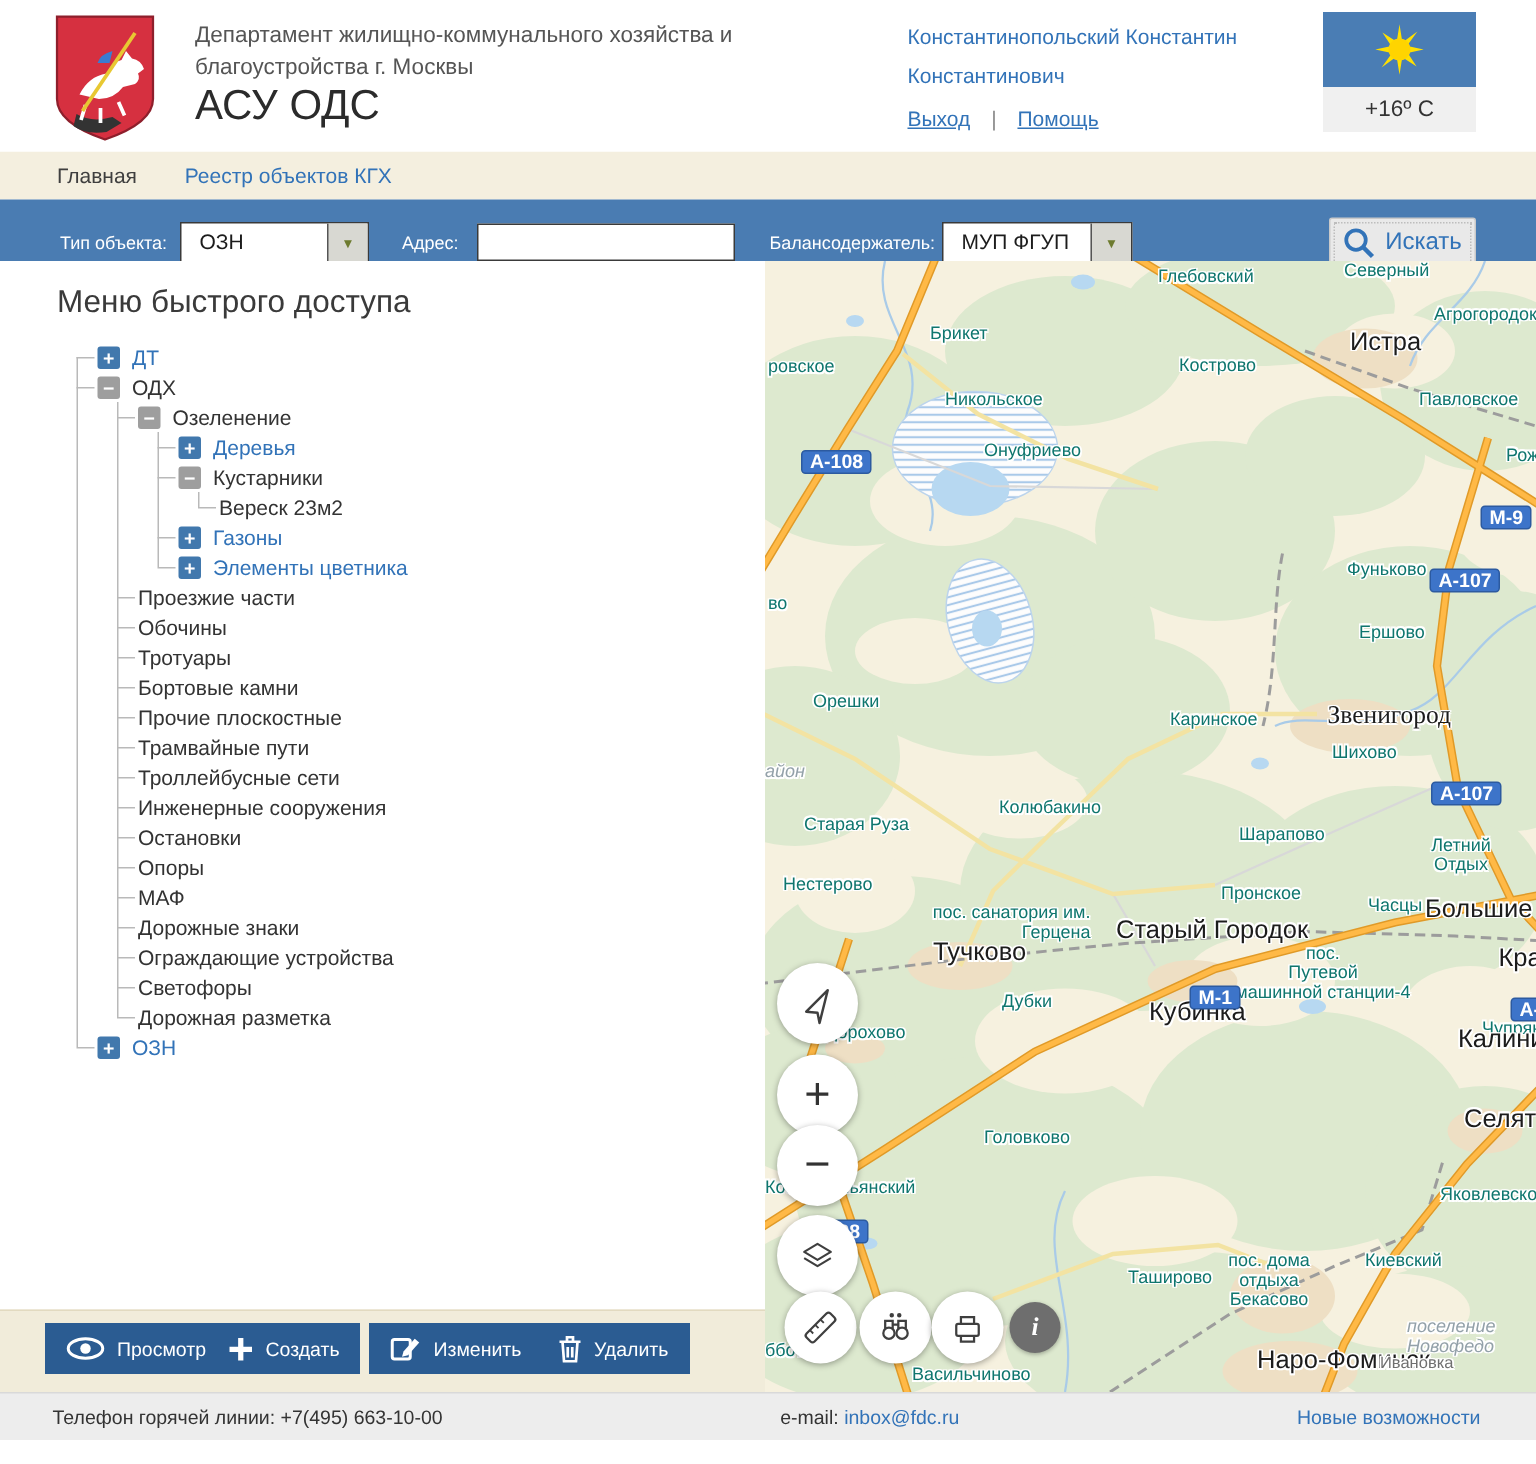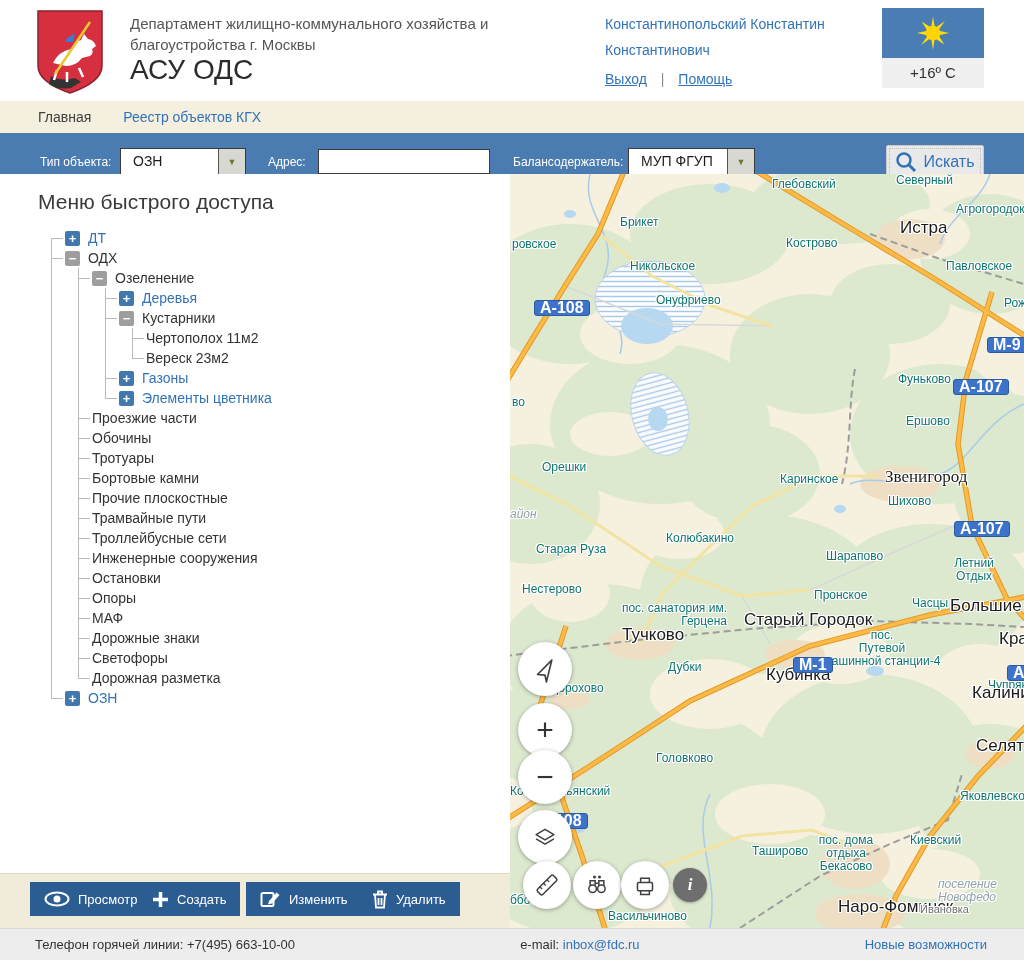--- a/index.html
+++ b/index.html
@@ -63,21 +63,21 @@
   
   .map{position:relative;width:514px;height:754px;flex:none;overflow:hidden;background:#f6f1df;}
   .map svg.base{position:absolute;left:0;top:0;z-index:0;}
   .lbl{position:absolute;font-size:12px;line-height:13px;color:#0f766e;white-space:pre-line;z-index:2;
        text-shadow:-1px 0 #fff,1px 0 #fff,0 -1px #fff,0 1px #fff,-1px -1px #fff,1px 1px #fff,-1px 1px #fff,1px -1px #fff;}
   .lbl.b{font-size:17px;line-height:17px;color:#1c1c1c;}
   .lbl.d{color:#93a1a9;font-style:italic;margin-top:16px;}
   .lbl.s{color:#6f6f6f;font-size:11px;}
   .lbl.ac{transform:translateX(-50%);text-align:center;}
   .lbl.ar{transform:translateX(-100%);text-align:right;}
-  .rbadge{position:absolute;background:#3d74c9;color:#fff;font-size:16px;font-weight:bold;line-height:12px;padding:1px 5px;border-radius:3px;border:1px solid #2c5aa0;z-index:2;white-space:nowrap;}
+  .rbadge{position:absolute;background:#3d74c9;color:#fff;font-size:13px;font-weight:bold;line-height:12px;padding:1px 5px;border-radius:3px;border:1px solid #2c5aa0;z-index:2;white-space:nowrap;}
   .mbtn{position:absolute;background:#fff;border-radius:50%;box-shadow:0 1px 4px rgba(0,0,0,.35);display:flex;align-items:center;justify-content:center;z-index:3;cursor:pointer;}
   .mbtn.big{width:54px;height:54px;}
   .mbtn.sm{width:48px;height:48px;}
   .mbtn.zoomtxt{font-size:30px;color:#333;font-weight:400;}
   .mbtn.info{width:34px;height:34px;background:#6e6e6e;color:#fff;font-family:"Liberation Serif",serif;font-style:italic;font-weight:bold;font-size:17px;box-shadow:0 1px 3px rgba(0,0,0,.3);}
 
   
   .ftr{height:32px;background:#ededed;border-top:1px solid #d9d9d9;box-sizing:border-box;display:flex;align-items:center;justify-content:space-between;padding:0 37px 0 35px;font-size:13px;color:#333;}
   .ftr a{color:#3273b8;text-decoration:none;}
 </style>
@@ -179,25 +179,20 @@
                         <span class="tg plus">+</span>
                         <span class="tlabel lnk">Деревья</span>
                       </div>
                     </li>
                     <li>
                       <div class="trow">
                         <span class="tg minus">−</span>
                         <span class="tlabel">Кустарники</span>
                       </div>
                       <ul>
-                        <li>
-                          <div class="trow">
-                            <span class="tlabel">Чертополох 11м2</span>
-                          </div>
-                        </li>
                         <li>
                           <div class="trow">
                             <span class="tlabel">Вереск 23м2</span>
                           </div>
                         </li>
                       </ul>
                     </li>
                     <li>
                       <div class="trow">
                         <span class="tg plus">+</span>
@@ -263,20 +258,25 @@
                   </div>
                 </li>
                 <li>
                   <div class="trow">
                     <span class="tlabel">МАФ</span>
                   </div>
                 </li>
                 <li>
                   <div class="trow">
                     <span class="tlabel">Дорожные знаки</span>
+                  </div>
+                </li>
+                <li>
+                  <div class="trow">
+                    <span class="tlabel">Ограждающие устройства</span>
                   </div>
                 </li>
                 <li>
                   <div class="trow">
                     <span class="tlabel">Светофоры</span>
                   </div>
                 </li>
                 <li>
                   <div class="trow">
                     <span class="tlabel">Дорожная разметка</span>

